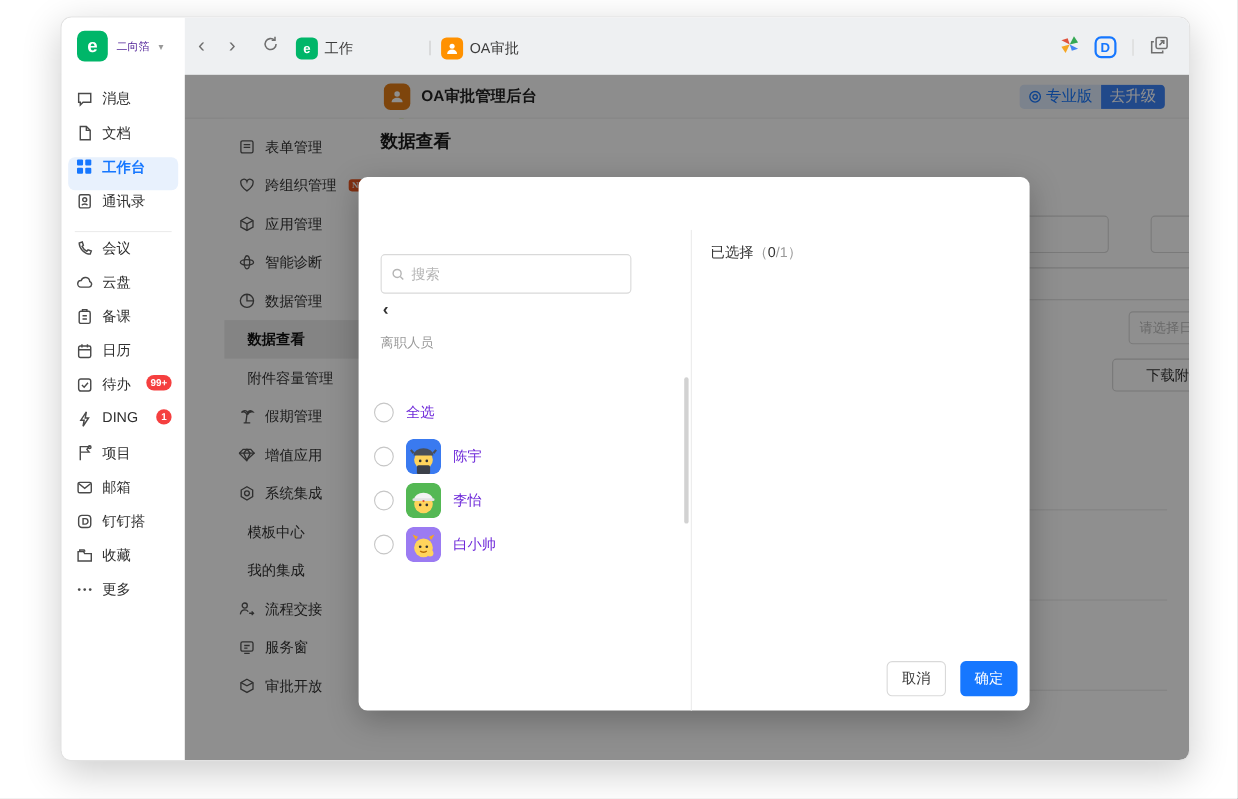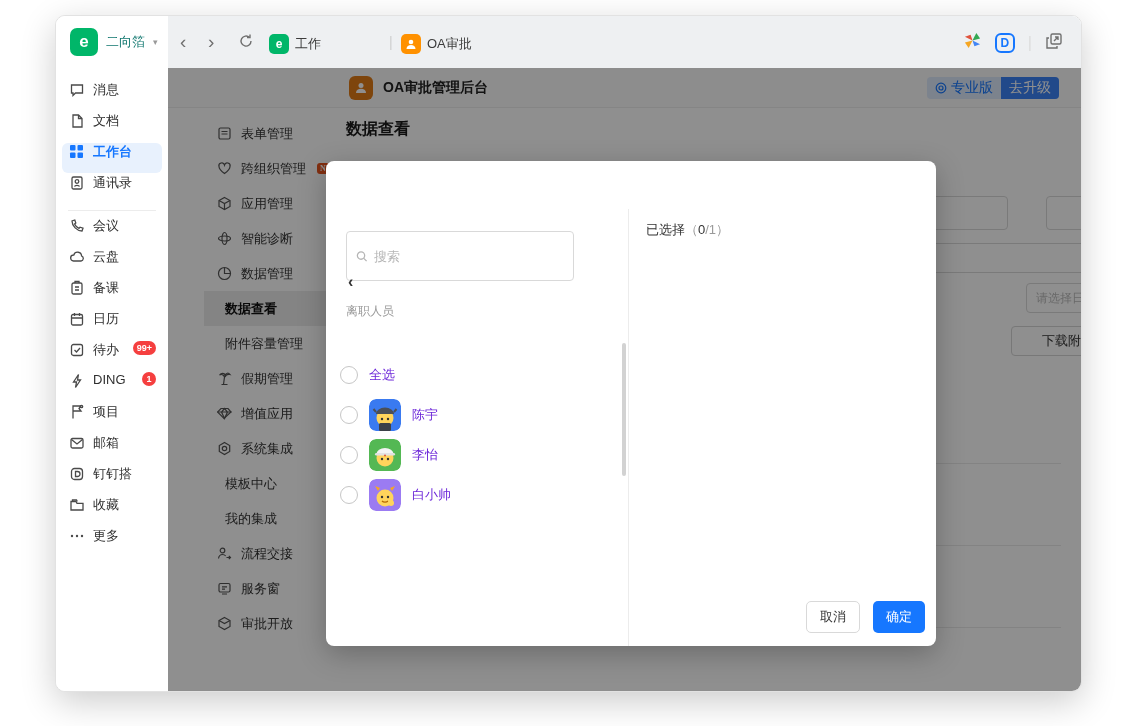--- a/index.html
+++ b/index.html
@@ -8,21 +8,21 @@
   .window { position:absolute; left:55px; top:15px; width:1027px; height:677px;
             background:#fff; border:1px solid #e2e2e2; border-radius:10px;
             box-shadow:0 10px 35px rgba(0,0,0,.20); overflow:hidden; }
 
   
   .topbar { position:absolute; left:0; top:0; width:100%; height:52px; background:#fff; z-index:20; }
   .tabstrip { position:absolute; left:112px; top:0; right:0; height:52px; background:#eef0f2; }
   .logo-area { position:absolute; left:14px; top:12px; display:flex; align-items:center; gap:8px; }
   .logo-sq { width:28px; height:28px; border-radius:7px; background:#00b669; color:#fff;
              display:flex; align-items:center; justify-content:center; font-size:17px; font-weight:bold; }
-  .app-name { font-size:13px; color:#0f766e; }
+  .app-name { font-size:10px; color:#4c1d95; }
   .caret-down { font-size:9px; color:#999; }
   .nav-btn { position:absolute; top:15px; font-size:19px; color:#6f6f6f; line-height:22px; cursor:default; }
   .tab { position:absolute; top:13px; height:30px; display:flex; align-items:center; gap:6px; font-size:13px; color:#3c3c3c; }
   .tab-ico { width:20px; height:20px; border-radius:5px; display:flex; align-items:center; justify-content:center;
              color:#fff; font-size:12px; font-weight:bold; flex:0 0 auto; }
   .tab-sep { position:absolute; top:18px; color:#cfcfcf; font-size:14px; }
   .tab-active { position:absolute; left:453px; top:20px; width:132px; height:32px; background:#fff;
                 border-radius:8px 8px 0 0; display:flex; align-items:center; gap:6px; padding:0 10px;
                 font-size:13px; color:#222; }
   .circle-ico { width:18px; height:18px; border-radius:50%; background:#1e9fff; display:flex; align-items:center; justify-content:center; }
@@ -74,21 +74,21 @@
   .row-div { position:absolute; left:15px; right:20px; height:1px; background:#e9e9e9; }
 
   
   .overlay { position:absolute; left:112px; top:52px; right:0; bottom:0; background:rgba(0,0,0,.44); z-index:30; }
   .modal { position:absolute; left:270px; top:145px; width:610px; height:485px; background:#fff;
            border-radius:8px; z-index:40; box-shadow:0 8px 28px rgba(0,0,0,.25); }
   .m-header { height:48px; border-bottom:1px solid #ececec; display:flex; align-items:center; padding:0 20px; }
   .m-title { font-size:15px; font-weight:bold; color:#1a1a1a; }
   .m-close { margin-left:auto; font-size:22px; color:#9a9a9a; line-height:20px; cursor:default; }
   .m-left { position:absolute; left:0; top:48px; width:303px; bottom:0; border-right:1px solid #ececec; }
-  .m-search { position:absolute; left:20px; top:22px; width:228px; height:50px; border:1px solid #d9d9d9;
+  .m-search { position:absolute; left:20px; top:22px; width:228px; height:36px; border:1px solid #d9d9d9;
               border-radius:4px; display:flex; align-items:center; padding:0 9px; gap:6px; }
   .m-search input { border:none; outline:none; width:100%; font-size:13px; color:#333;
                     font-family:"Liberation Sans","DejaVu Sans",sans-serif; }
   .m-search input::placeholder { color:#b5b5b5; }
   .m-back { position:absolute; left:22px; top:64px; font-size:16px; color:#333; font-weight:bold; }
   .m-group { position:absolute; left:20px; top:94px; font-size:12px; color:#9a9a9a; }
   .m-row { position:absolute; left:14px; display:flex; align-items:center; gap:11px; height:36px; }
   .radio { width:18px; height:18px; border:1px solid #c6c6c6; border-radius:50%; background:#fff; flex:0 0 auto; }
   .avatar { width:32px; height:32px; border-radius:7px; overflow:hidden; flex:0 0 auto; }
   .m-name { font-size:13px; color:#6d28d9; }

